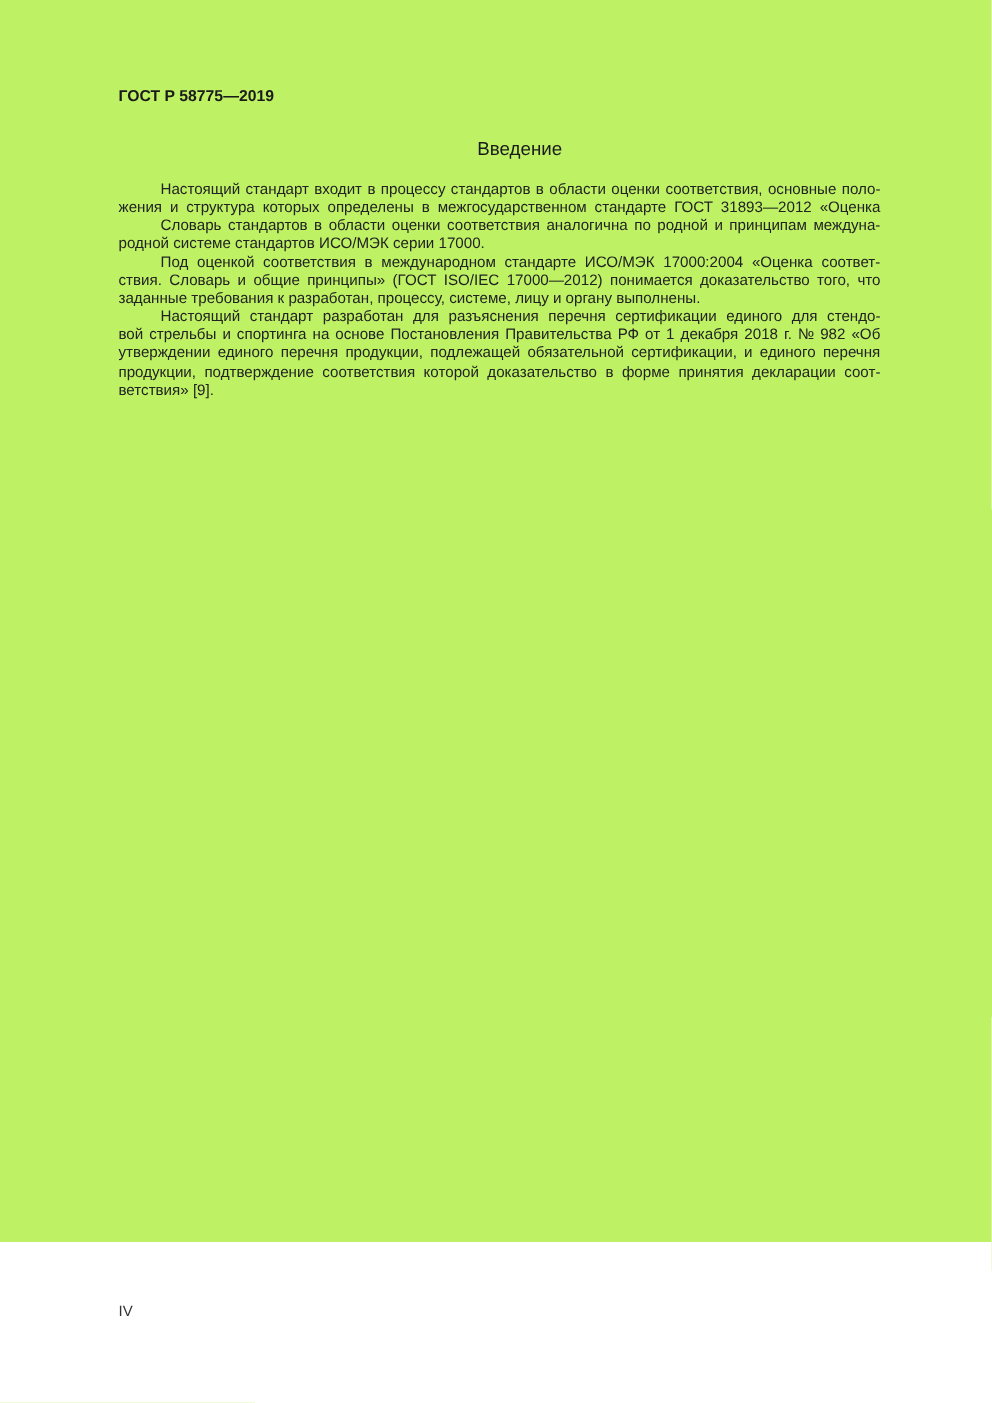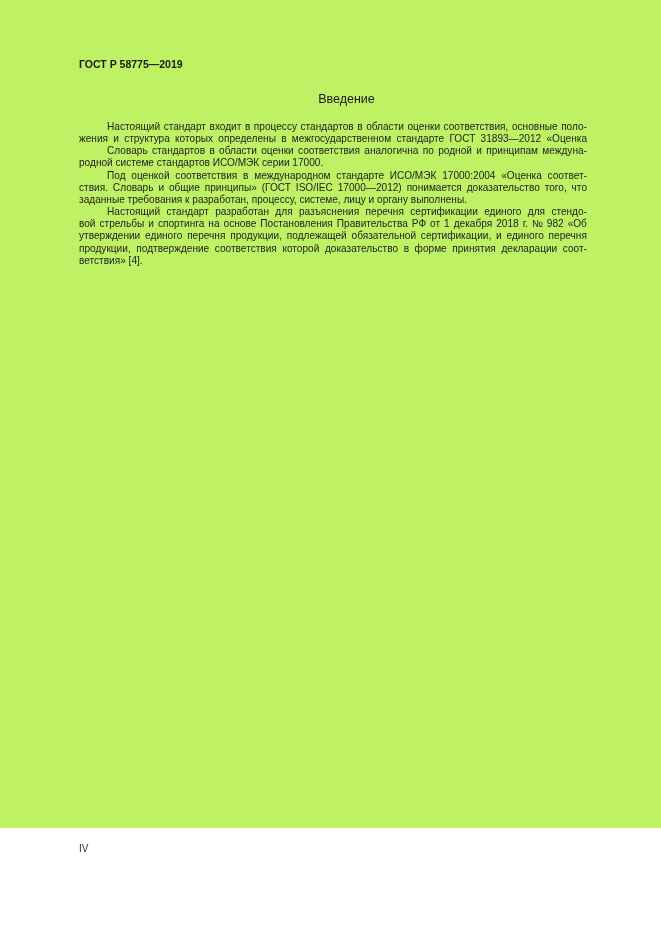--- a/index.html
+++ b/index.html
@@ -18,21 +18,21 @@
     .section-title span { position: relative; left: 16px; }
     .body-text {
       position: absolute; left: 79px; top: 121px; width: 508px;
       font-family: "Liberation Sans", sans-serif; font-size: 10.1px;
       line-height: 12.15px; color: #222;
     }
     .line { white-space: nowrap; display: flex; justify-content: space-between; }
     .line.last { justify-content: flex-start; }
     .line.indent { padding-left: 28px; }
     .page-number {
-      position: absolute; left: 79px; top: 843px;
+      position: absolute; left: 79px; top: 869px;
       font-family: "Liberation Sans", sans-serif; font-size: 10px; color: #333;
     }
   </style>
 </head>
 <body>
 
 <div class="page">
   <div class="header-code">ГОСТ Р 58775—2019</div>
 
   <div class="section-title">
@@ -161,17 +161,17 @@
         <span>подтверждение</span>
         <span>соответствия</span>
         <span>которой</span>
         <span>доказательство</span>
         <span>в</span>
         <span>форме</span>
         <span>принятия</span>
         <span>декларации</span>
         <span>соот-</span>
       </div>
-    <div class="line last">ветствия» [4].</div>
+    <div class="line last">ветствия» [9].</div>
   </div>
 
   <div class="page-number">IV</div>
 </div>
 
 </body></html>

